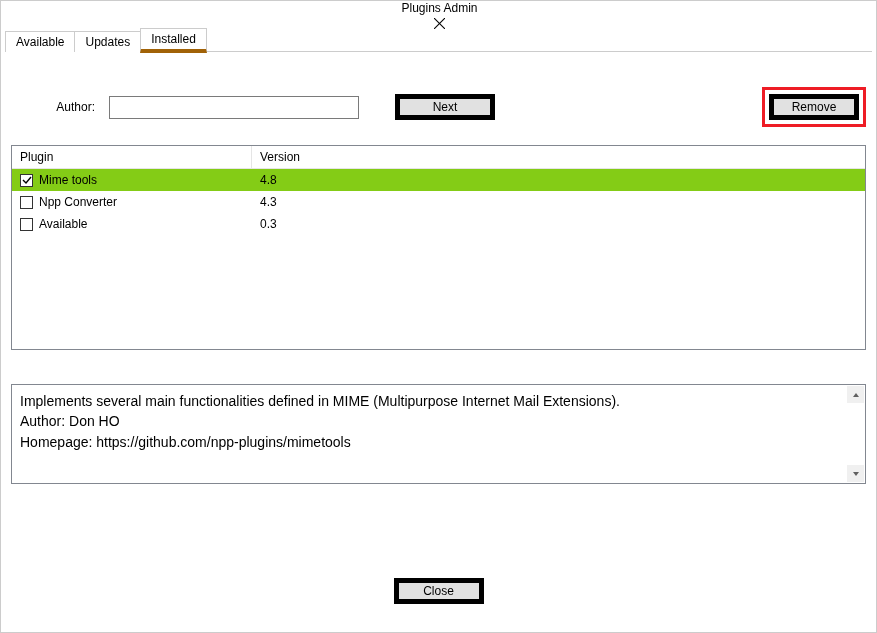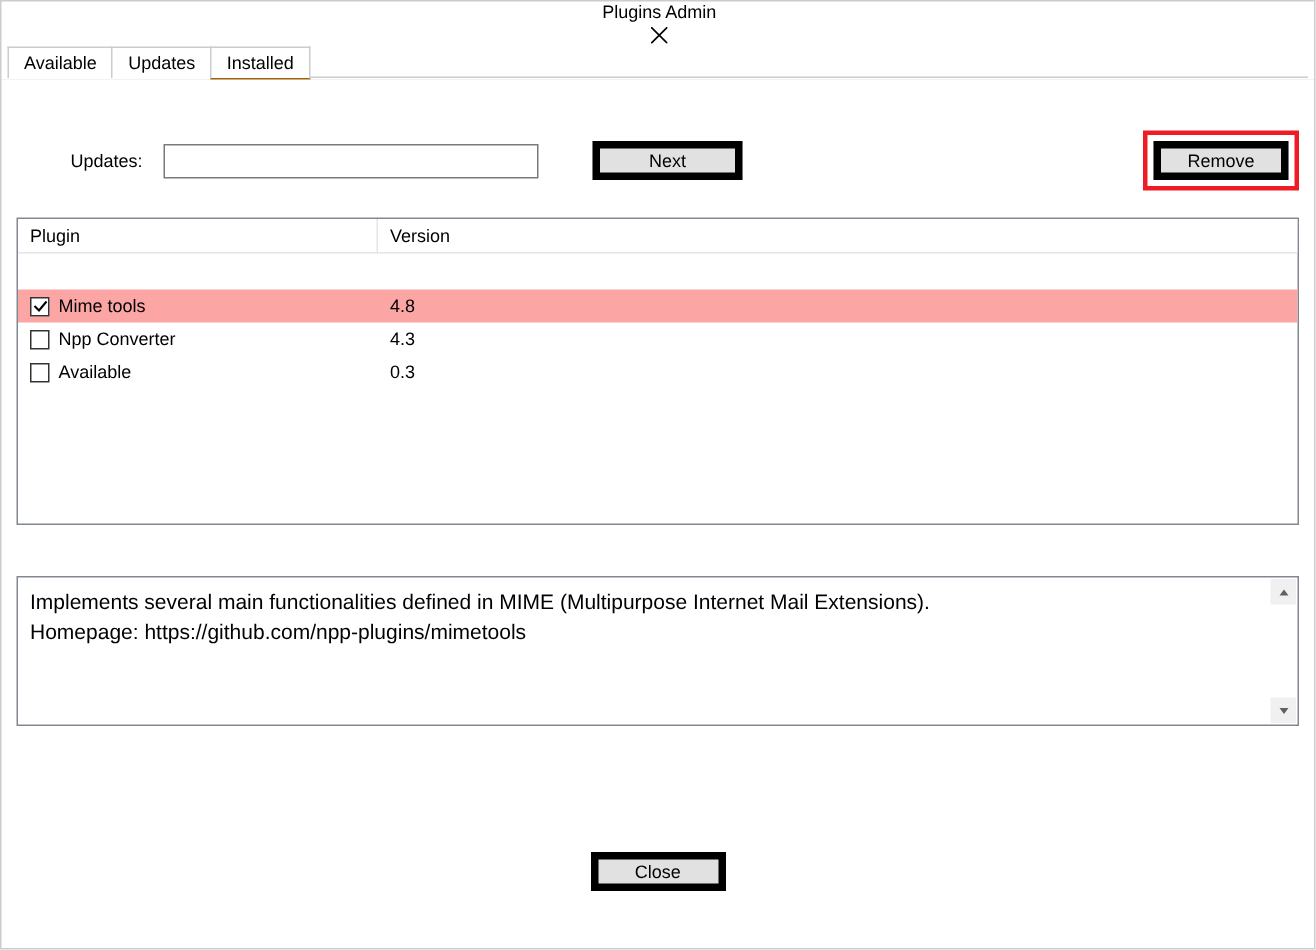--- a/index.html
+++ b/index.html
@@ -50,21 +50,21 @@
     font-size: 12px;
     color: #000000;
     position: relative;
     margin-right: -1px;
     cursor: pointer;
     margin-top: 24px;
   }
   .tab.active {
     background: #fff;
     z-index: 2;
-    border-bottom: 1px solid #a16207;
+    border-bottom: 4px solid #a16207;
     margin-bottom: -1px;
   }
   .tab-underline {
     position: absolute;
     left: 4px;
     right: 4px;
     bottom: 0;
     height: 1px;
     background: #ccc;
   }
@@ -123,21 +123,21 @@
     font-size: 12px;
     border-right: 1px solid #e5e5e5;
   }
   .col.plugin { width: 240px; }
   .col.version { width: 150px; border-right: none;}
   .row {
     display: flex;
     height: 22px;
     align-items: center;
   }
-  .row.selected { background: #fca5a5; margin-top: 24px; }
+  .row.selected { background: #84cc16; }
   .cell {
     padding: 2px 8px;
     font-size: 12px;
     display: flex;
     align-items: center;
     gap: 6px;
   }
   .cell.plugin { width: 240px; }
   .cell.version { width: 150px; }
   .chk {
@@ -173,21 +173,21 @@
     align-items: center;
     justify-content: center;
   }
   .scroll-arrow.up { top: 1px; }
   .scroll-arrow.down { bottom: 1px; }
   .scroll-arrow svg { width:8px; height:8px; fill:#606060; }
   .bottom-close {
     position: absolute;
     left: 50%;
     transform: translateX(-50%);
-    bottom: 38px;
+    bottom: 28px;
   }
   .bottom-close .btn { min-width: 90px; }
 </style>
 </head>
 <body>
 
 <div class="titlebar">
   <span class="title">Plugins Admin</span>
   <div class="close-x">
     <svg viewBox="0 0 10 10">
@@ -200,21 +200,21 @@
 <div class="tabs">
   <div class="tab-underline"></div>
   <div class="tab">Available</div>
   <div class="tab">Updates</div>
   <div class="tab active">Installed</div>
 </div>
 
 <div class="content">
 
   <div class="searchrow">
-    <span class="search-label">Updates:</span>
+    <span class="search-label">Author:</span>
     <input class="search-input" type="text" value="" style="">
     <button class="btn next-btn">Next</button>
     <div class="spacer"></div>
     <span class="remove-wrap">
       <button class="btn">Remove</button>
     </span>
   </div>
 
   <div class="listbox">
     <div class="list-header">
@@ -250,20 +250,21 @@
           
         </span>
         <span>Available</span>
       </div>
       <div class="cell version">0.3</div>
     </div>
   </div>
 
   <div class="descbox">
     <div>Implements several main functionalities defined in MIME (Multipurpose Internet Mail Extensions).</div>
+    <div>Author: Don HO</div>
     <div>Homepage: https://github.com/npp-plugins/mimetools</div>
     <div class="scroll-arrow up">
       <svg viewBox="0 0 8 8">
           <polygon points="4,2 7,6 1,6"></polygon>
         </svg>
     </div>
     <div class="scroll-arrow down">
       <svg viewBox="0 0 8 8">
           <polygon points="1,2 7,2 4,6"></polygon>
         </svg>

